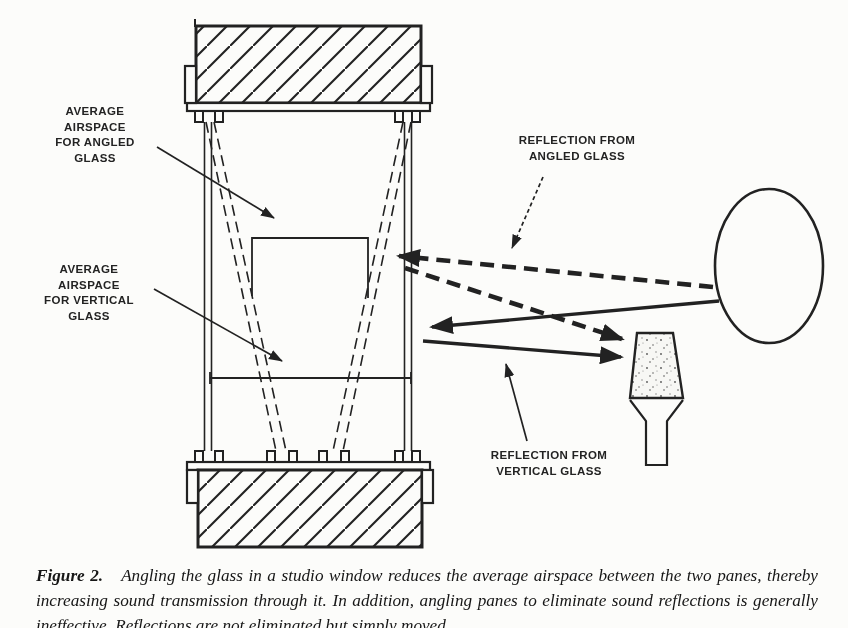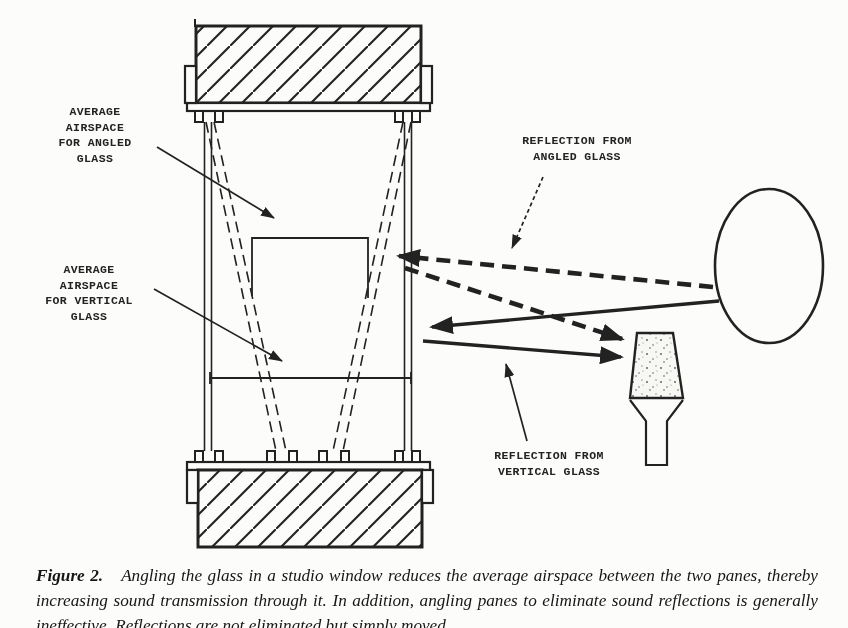--- a/index.html
+++ b/index.html
@@ -12,21 +12,21 @@
     background:var(--paper);
     font-family:"Liberation Sans", sans-serif;
     overflow:hidden;
     position:relative;
     color:var(--ink);
   }
   .stage{position:absolute;inset:0;}
   svg.diagram{position:absolute;left:0;top:0;color:var(--ink);}
   .diagram-label{
     position:absolute;
-    font-family:Liberation Mono, monospace;
+    font-family:Liberation Sans, sans-serif;
     font-weight:bold;
     font-size:11.5px;
     line-height:15.5px;
     letter-spacing:.4px;
     text-align:center;
     white-space:pre-line;
     color:#232323;
   }
   .caption{
     position:absolute;

